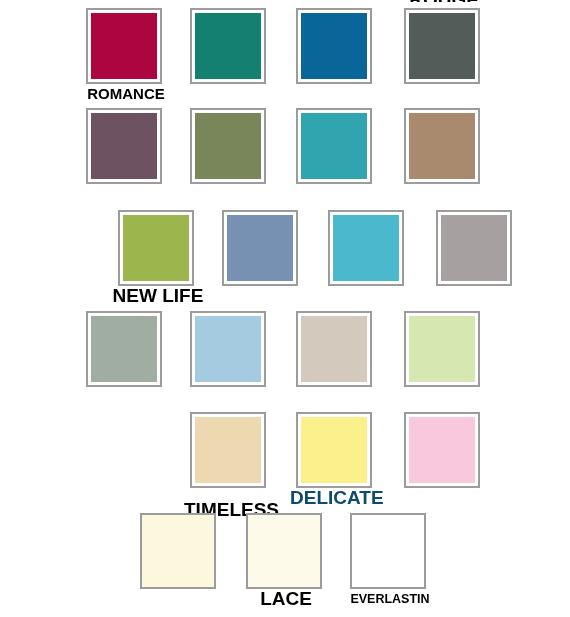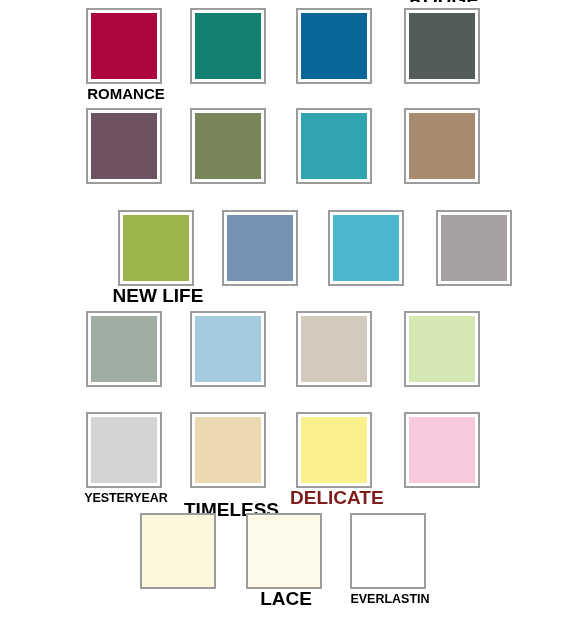--- a/index.html
+++ b/index.html
@@ -212,37 +212,31 @@
     </div>
     <div class="swatch-cell" style="left:404px;">
       <div class="swatch-box" style="border-color: rgb(156, 156, 156);">
         <div class="swatch-fill" style="background-color: rgb(213, 232, 178);"></div>
       </div>
       <div class="swatch-label" style="color: rgb(0, 0, 0);"></div>
     </div>
   </div>
 
   <div class="swatch-row" style="top:404px;">
-    <div class="swatch-cell" style="left:86px;">
-      <div class="swatch-box" style="border-color: rgb(156, 156, 156);">
-        <div class="swatch-fill" style="background-color: rgb(211, 212, 214);"></div>
-      </div>
-      <div class="swatch-label narrow" style="color: rgb(0, 0, 0);">YESTERYEAR</div>
-    </div>
     <div class="swatch-cell" style="left:190px;">
       <div class="swatch-box" style="border-color: rgb(156, 156, 156);">
         <div class="swatch-fill" style="background-color: rgb(236, 216, 177);"></div>
       </div>
       <div class="swatch-label big" style="color: rgb(0, 0, 0); margin-top: 12px;">TIMELESS</div>
     </div>
     <div class="swatch-cell" style="left:296px;">
       <div class="swatch-box" style="border-color: rgb(156, 156, 156);">
         <div class="swatch-fill" style="background-color: rgb(250, 241, 141);"></div>
       </div>
-      <div class="swatch-label big" style="color: #7f1d1d;">DELICATE</div>
+      <div class="swatch-label big" style="color: #0c4a6e;">DELICATE</div>
     </div>
     <div class="swatch-cell" style="left:404px;">
       <div class="swatch-box" style="border-color: rgb(156, 156, 156);">
         <div class="swatch-fill" style="background-color: rgb(248, 201, 221);"></div>
       </div>
       <div class="swatch-label" style="color: rgb(0, 0, 0);"></div>
     </div>
   </div>
 
   <div class="swatch-row plain-border" style="top:505px;">

